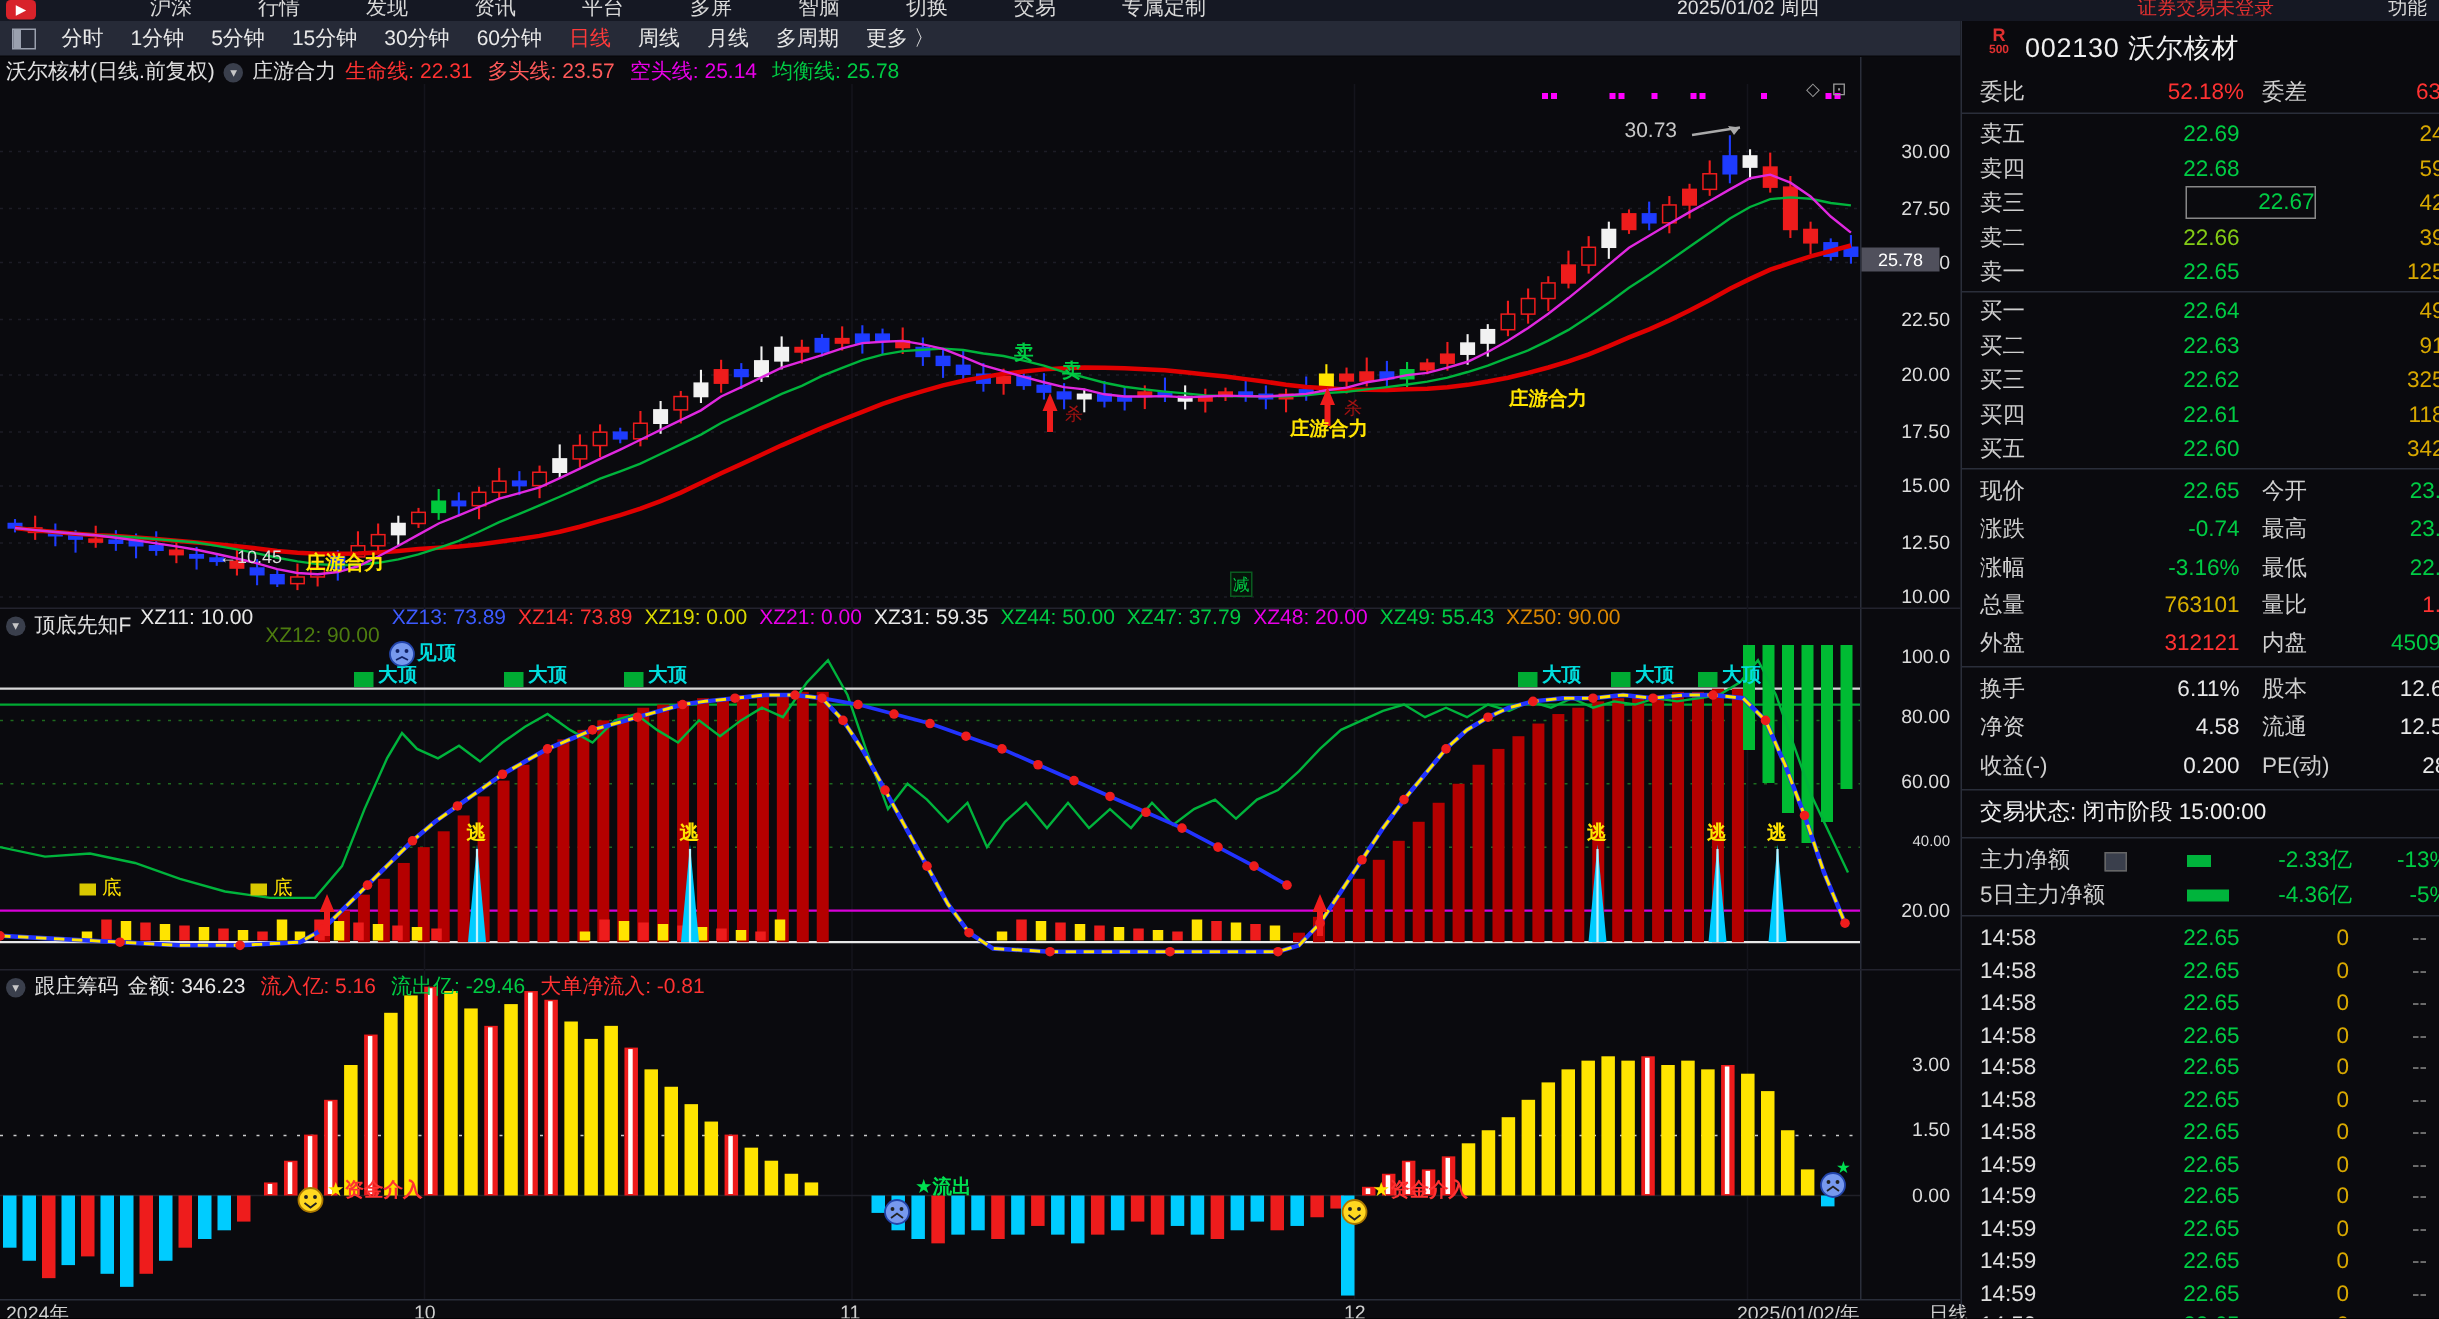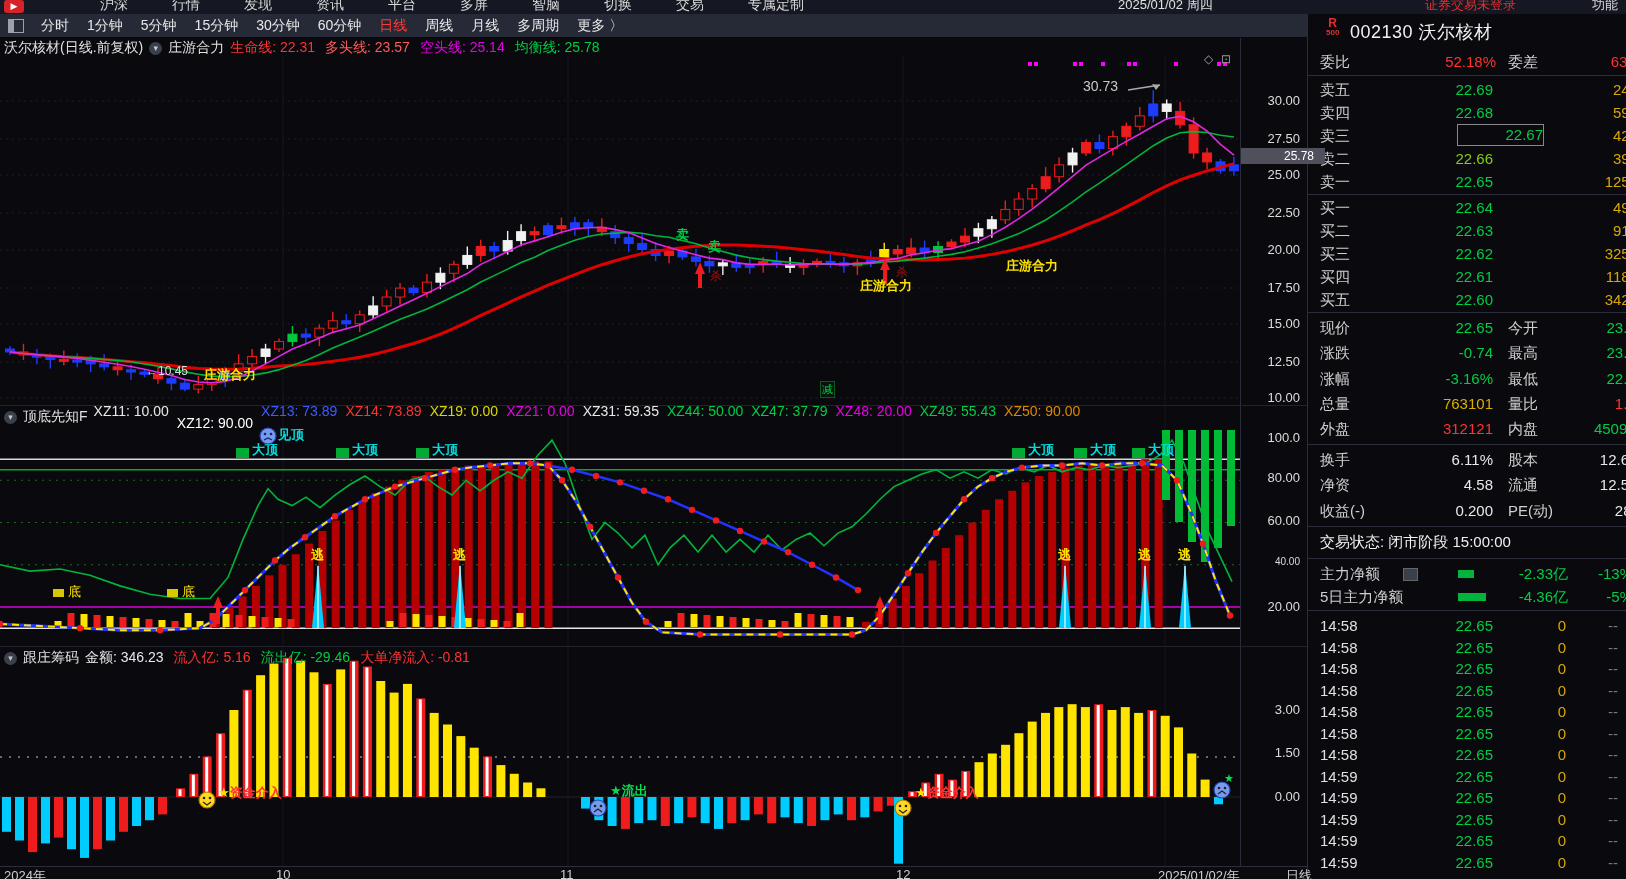--- a/index.html
+++ b/index.html
@@ -631,21 +631,21 @@
         <span class="fld" style="color: rgb(255, 90, 90);">多头线: 23.57</span>
         <span class="fld" style="color: rgb(232, 0, 232);">空头线: 25.14</span>
         <span class="fld" style="color: rgb(0, 204, 68);">均衡线: 25.78</span>
       </span>
   </div>
   <div class="ptitle" style="top:408px;left:4px;">
     <span class="chev">▾</span>
     <span>顶底先知F</span>
     <span id="midFields" style="display:flex;gap:8px;">
         <span class="fld" style="color: rgb(232, 232, 232);">XZ11: 10.00</span>
-        <span class="fld" style="color: #ffffff; margin-top: 12px;">XZ12: 90.00</span>
+        <span class="fld" style="color: #4d7c0f; margin-top: 12px;">XZ12: 90.00</span>
         <span class="fld" style="color: rgb(61, 91, 255);">XZ13: 73.89</span>
         <span class="fld" style="color: rgb(255, 50, 50);">XZ14: 73.89</span>
         <span class="fld" style="color: rgb(216, 216, 0);">XZ19: 0.00</span>
         <span class="fld" style="color: rgb(232, 0, 232);">XZ21: 0.00</span>
         <span class="fld" style="color: rgb(232, 232, 232);">XZ31: 59.35</span>
         <span class="fld" style="color: rgb(0, 204, 68);">XZ44: 50.00</span>
         <span class="fld" style="color: rgb(0, 204, 68);">XZ47: 37.79</span>
         <span class="fld" style="color: rgb(232, 0, 232);">XZ48: 20.00</span>
         <span class="fld" style="color: rgb(0, 204, 68);">XZ49: 55.43</span>
         <span class="fld" style="color: rgb(221, 136, 0);">XZ50: 90.00</span>
@@ -655,21 +655,21 @@
     <span class="chev">▾</span>
     <span>跟庄筹码</span>
     <span id="botFields" style="display:flex;gap:10px;">
         <span class="fld" style="color: rgb(232, 232, 232);">金额: 346.23</span>
         <span class="fld" style="color: rgb(255, 50, 50);">流入亿: 5.16</span>
         <span class="fld" style="color: rgb(0, 204, 68);">流出亿: -29.46</span>
         <span class="fld" style="color: rgb(255, 50, 50);">大单净流入: -0.81</span>
       </span>
   </div>
 
-  <div class="tag" style="top:148px;padding-left:32px;">25.78</div>
+  <div class="tag" style="top:165px;">25.78</div>
 
   <div id="quote">
       <div class="qrow" style="top: 2px; height: 24px;">
         <span class="ql" style="">委比</span>
         <span class="ra" style="left:110px;width:78px;color:#ff3232;position:absolute;">52.18%</span>
         <span style="left:200px;color:#cfcfcf;position:absolute;">委差</span>
         <span class="ra" style="left:250px;width:86px;color:#ff3232;position:absolute;">6357</span>
       </div>
       <div class="qdiv" style="top: 27px;"></div>
       <div class="qrow" style="top: 30px; height: 23px;">

